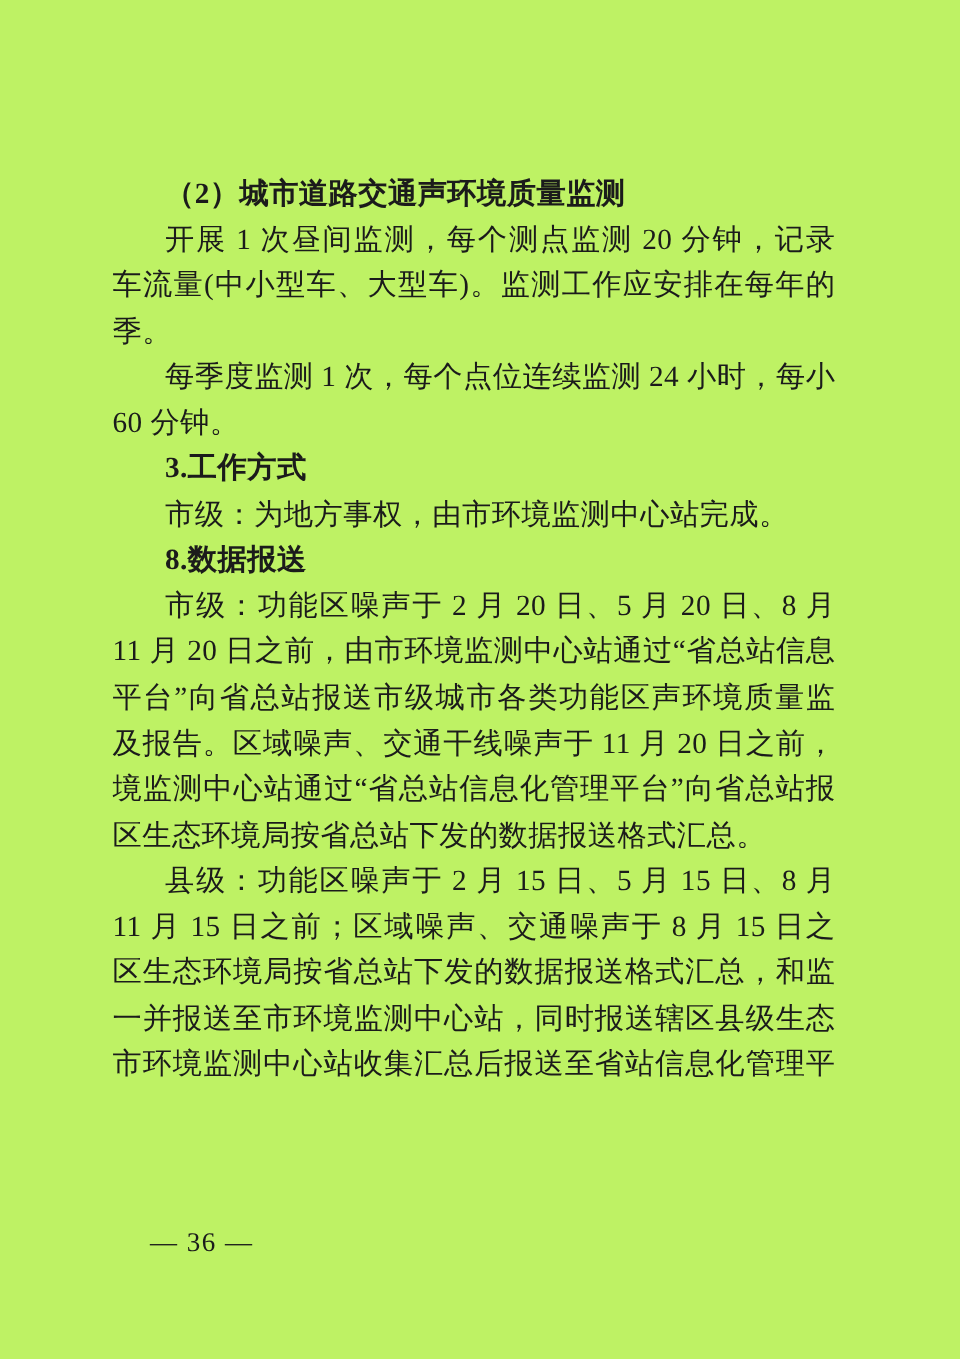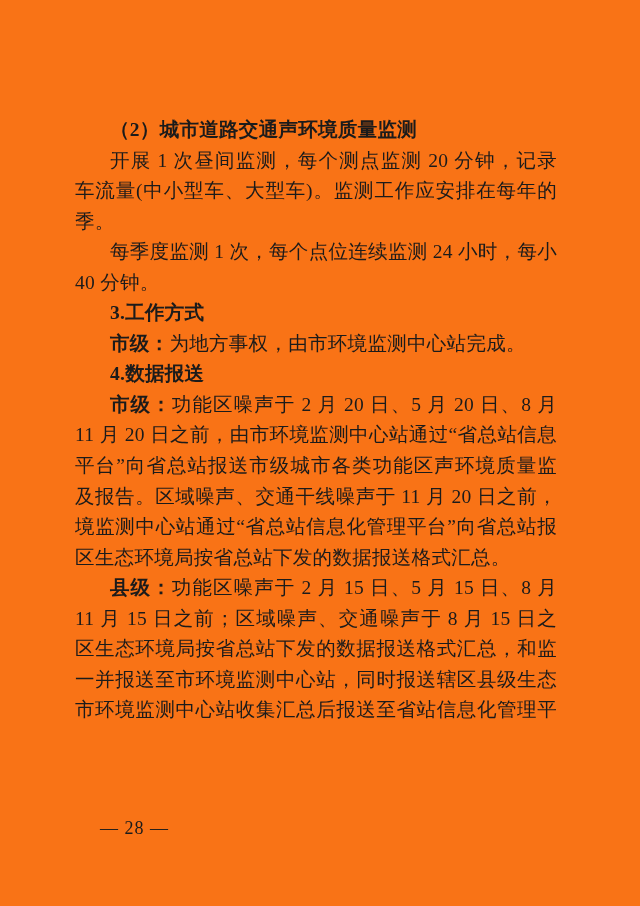--- a/index.html
+++ b/index.html
@@ -25,49 +25,49 @@
     white-space: nowrap;
     letter-spacing: 0.3px;
   }
   .line.indent { padding-left: 35px; }
   .line.justify {
     white-space: normal;
     text-align: justify;
     text-align-last: justify;
   }
   .line.heading { font-weight: bold; }
-  .line strong { font-weight: bold; margin-top: 44px; }
+  .line strong { font-weight: normal; margin-top: 44px; }
   .page-number {
     position: absolute;
     left: 100px;
     top: 818px;
     font-size: 18px;
     letter-spacing: 1px;
   }
 </style>
 </head>
 <body>
 
-<div class="page" style="background: #f97316; color: rgb(27, 27, 27);">
+<div class="page" style="background: #bef264; color: rgb(27, 27, 27);">
   <div class="content" id="doc-body">
       <div class="line heading indent">（2）城市道路交通声环境质量监测</div>
       <div class="line body indent justify">开展 1 次昼间监测，每个测点监测 20 分钟，记录 20 分钟</div>
       <div class="line body justify">车流量(中小型车、大型车)。监测工作应安排在每年的春季或秋</div>
       <div class="line body">季。</div>
       <div class="line body indent justify">每季度监测 1 次，每个点位连续监测 24 小时，每小时测量</div>
-      <div class="line body">40 分钟。</div>
+      <div class="line body">60 分钟。</div>
       <div class="line heading indent">3.工作方式</div>
       <div class="line body indent"><strong>市级：</strong>为地方事权，由市环境监测中心站完成。</div>
-      <div class="line heading indent">4.数据报送</div>
+      <div class="line heading indent">8.数据报送</div>
       <div class="line body indent justify"><strong>市级：</strong>功能区噪声于 2 月 20 日、5 月 20 日、8 月 20 日，</div>
       <div class="line body justify">11 月 20 日之前，由市环境监测中心站通过“省总站信息化管理</div>
       <div class="line body justify">平台”向省总站报送市级城市各类功能区声环境质量监测数据</div>
       <div class="line body justify">及报告。区域噪声、交通干线噪声于 11 月 20 日之前，由市环</div>
       <div class="line body justify">境监测中心站通过“省总站信息化管理平台”向省总站报送市级</div>
       <div class="line body">区生态环境局按省总站下发的数据报送格式汇总。</div>
       <div class="line body indent justify"><strong>县级：</strong>功能区噪声于 2 月 15 日、5 月 15 日、8 月 15 日，</div>
       <div class="line body justify">11 月 15 日之前；区域噪声、交通噪声于 8 月 15 日之前，县市</div>
       <div class="line body justify">区生态环境局按省总站下发的数据报送格式汇总，和监测报告</div>
       <div class="line body justify">一并报送至市环境监测中心站，同时报送辖区县级生态环境局。</div>
       <div class="line body justify">市环境监测中心站收集汇总后报送至省站信息化管理平台“文</div>
     </div>
-  <div class="page-number">— 28 —</div>
+  <div class="page-number">— 36 —</div>
 </div>
 
 </body></html>

